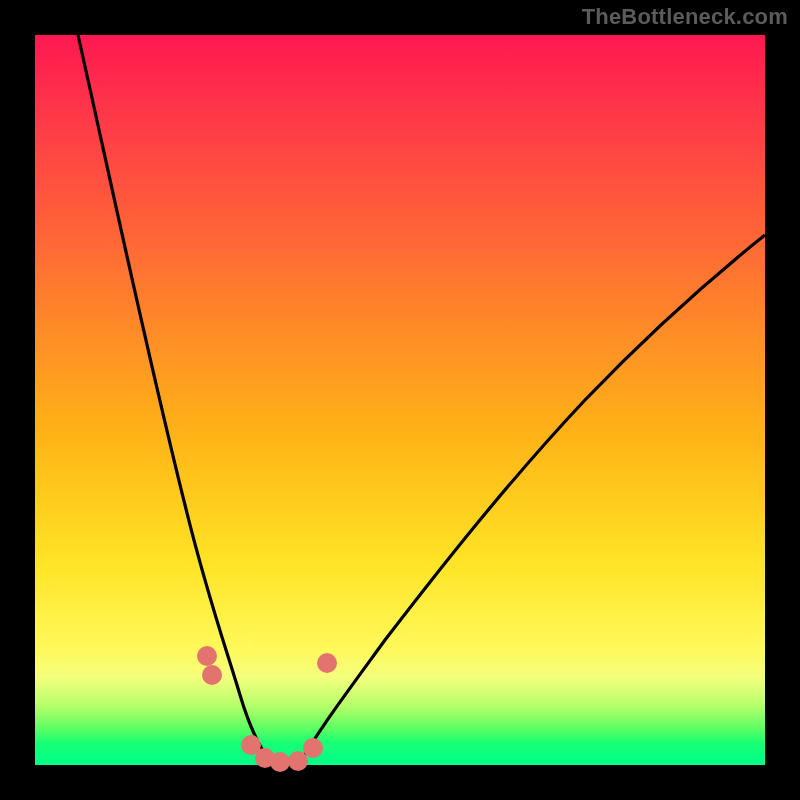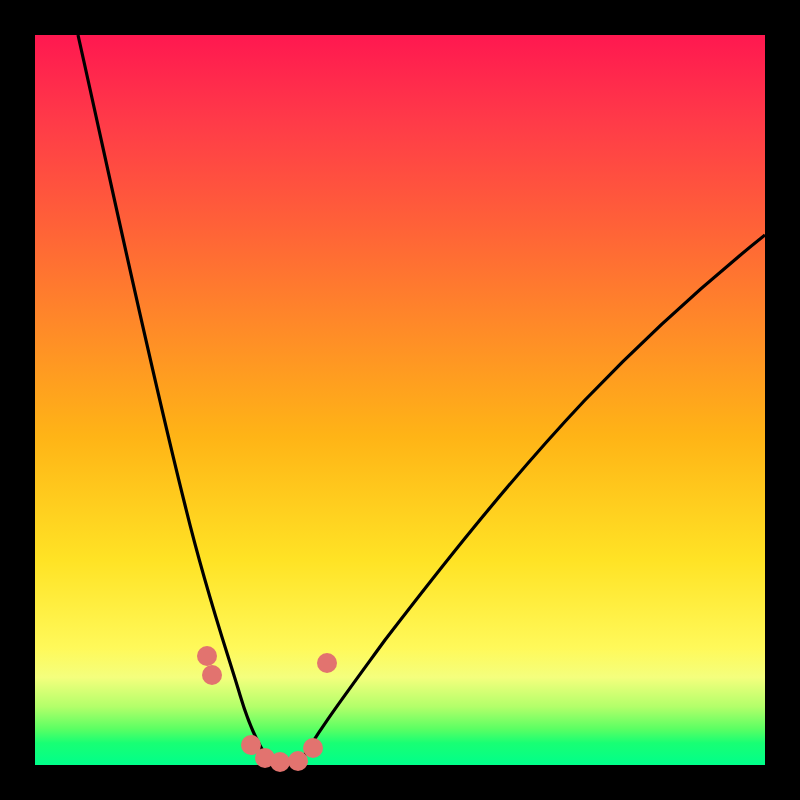--- a/index.html
+++ b/index.html
@@ -57,20 +57,21 @@
     width: 730px;
     height: 730px;
     overflow: visible;
   }
 </style>
 </head>
 <body>
 
 <div class="frame">
 
+  <div class="watermark">TheBottleneck.com</div>
 
   <div class="plot-area">
     <svg class="curves" viewBox="0 0 730 730" preserveAspectRatio="none">
 
       <path d="M 43 0
                C 70 120, 110 310, 150 470
                C 172 560, 190 610, 205 660
                C 214 690, 225 715, 238 730" fill="none" stroke="#000" stroke-width="3.2"></path>
 
       <path d="M 264 730

